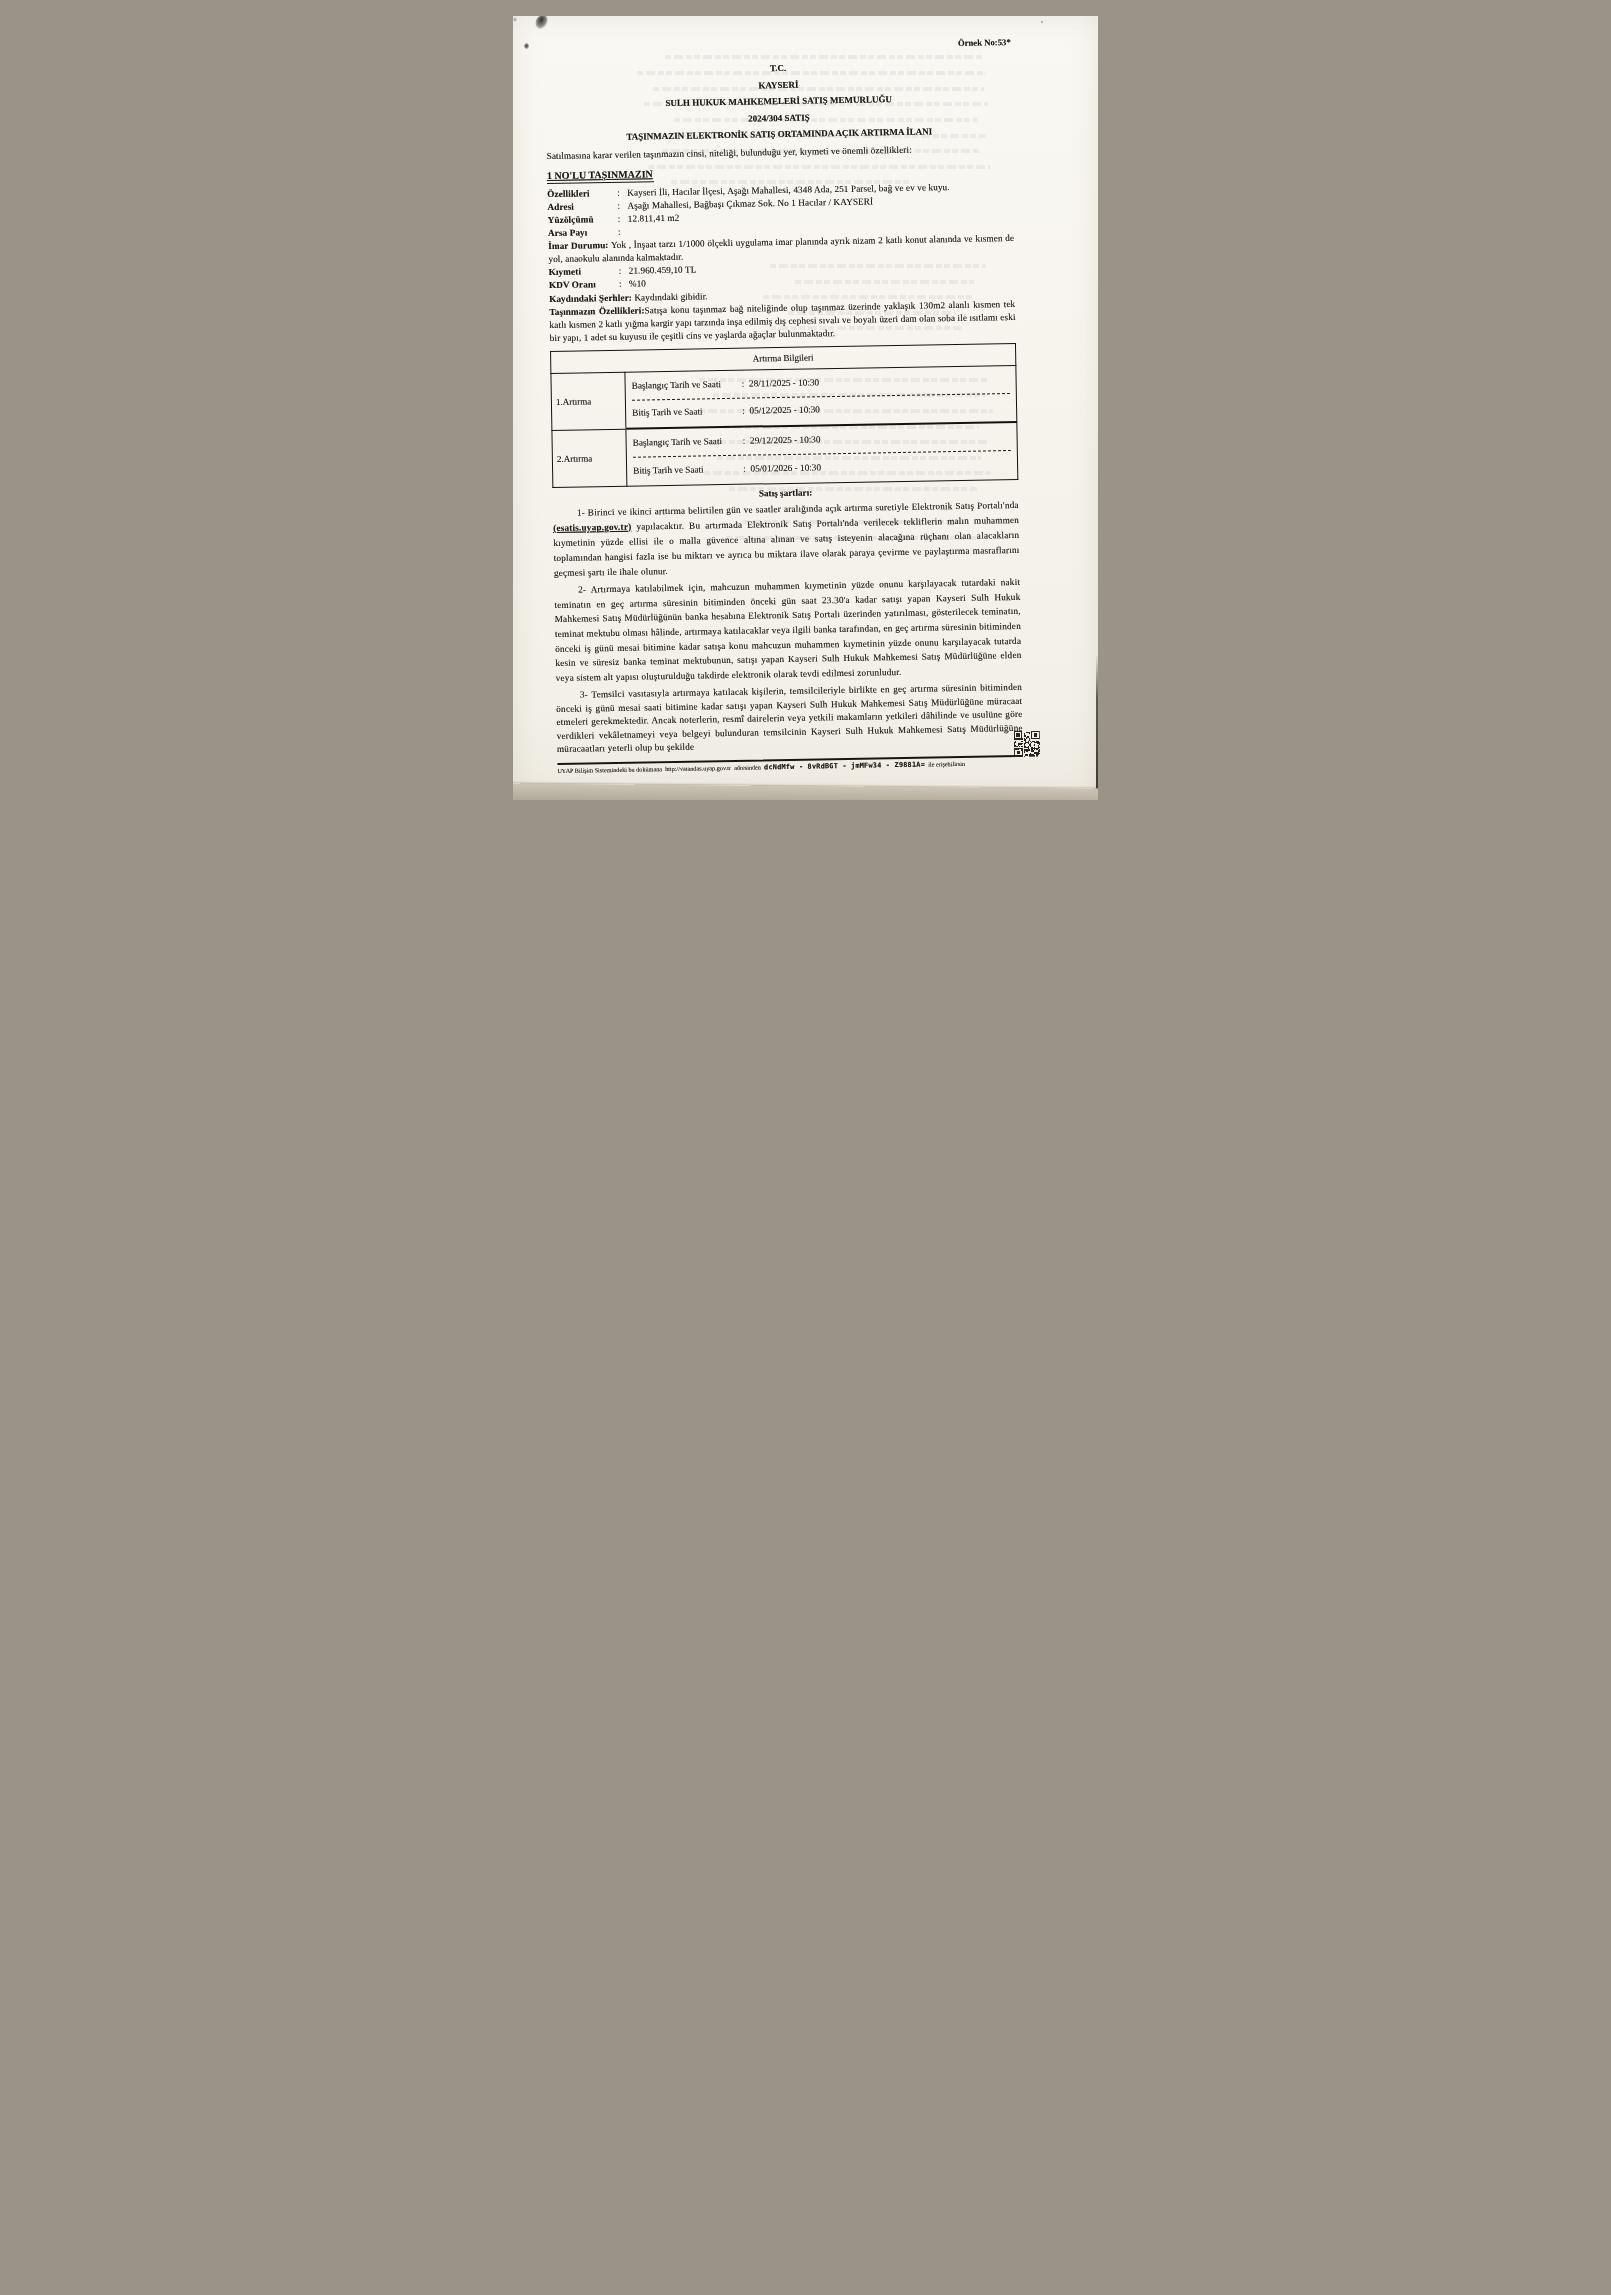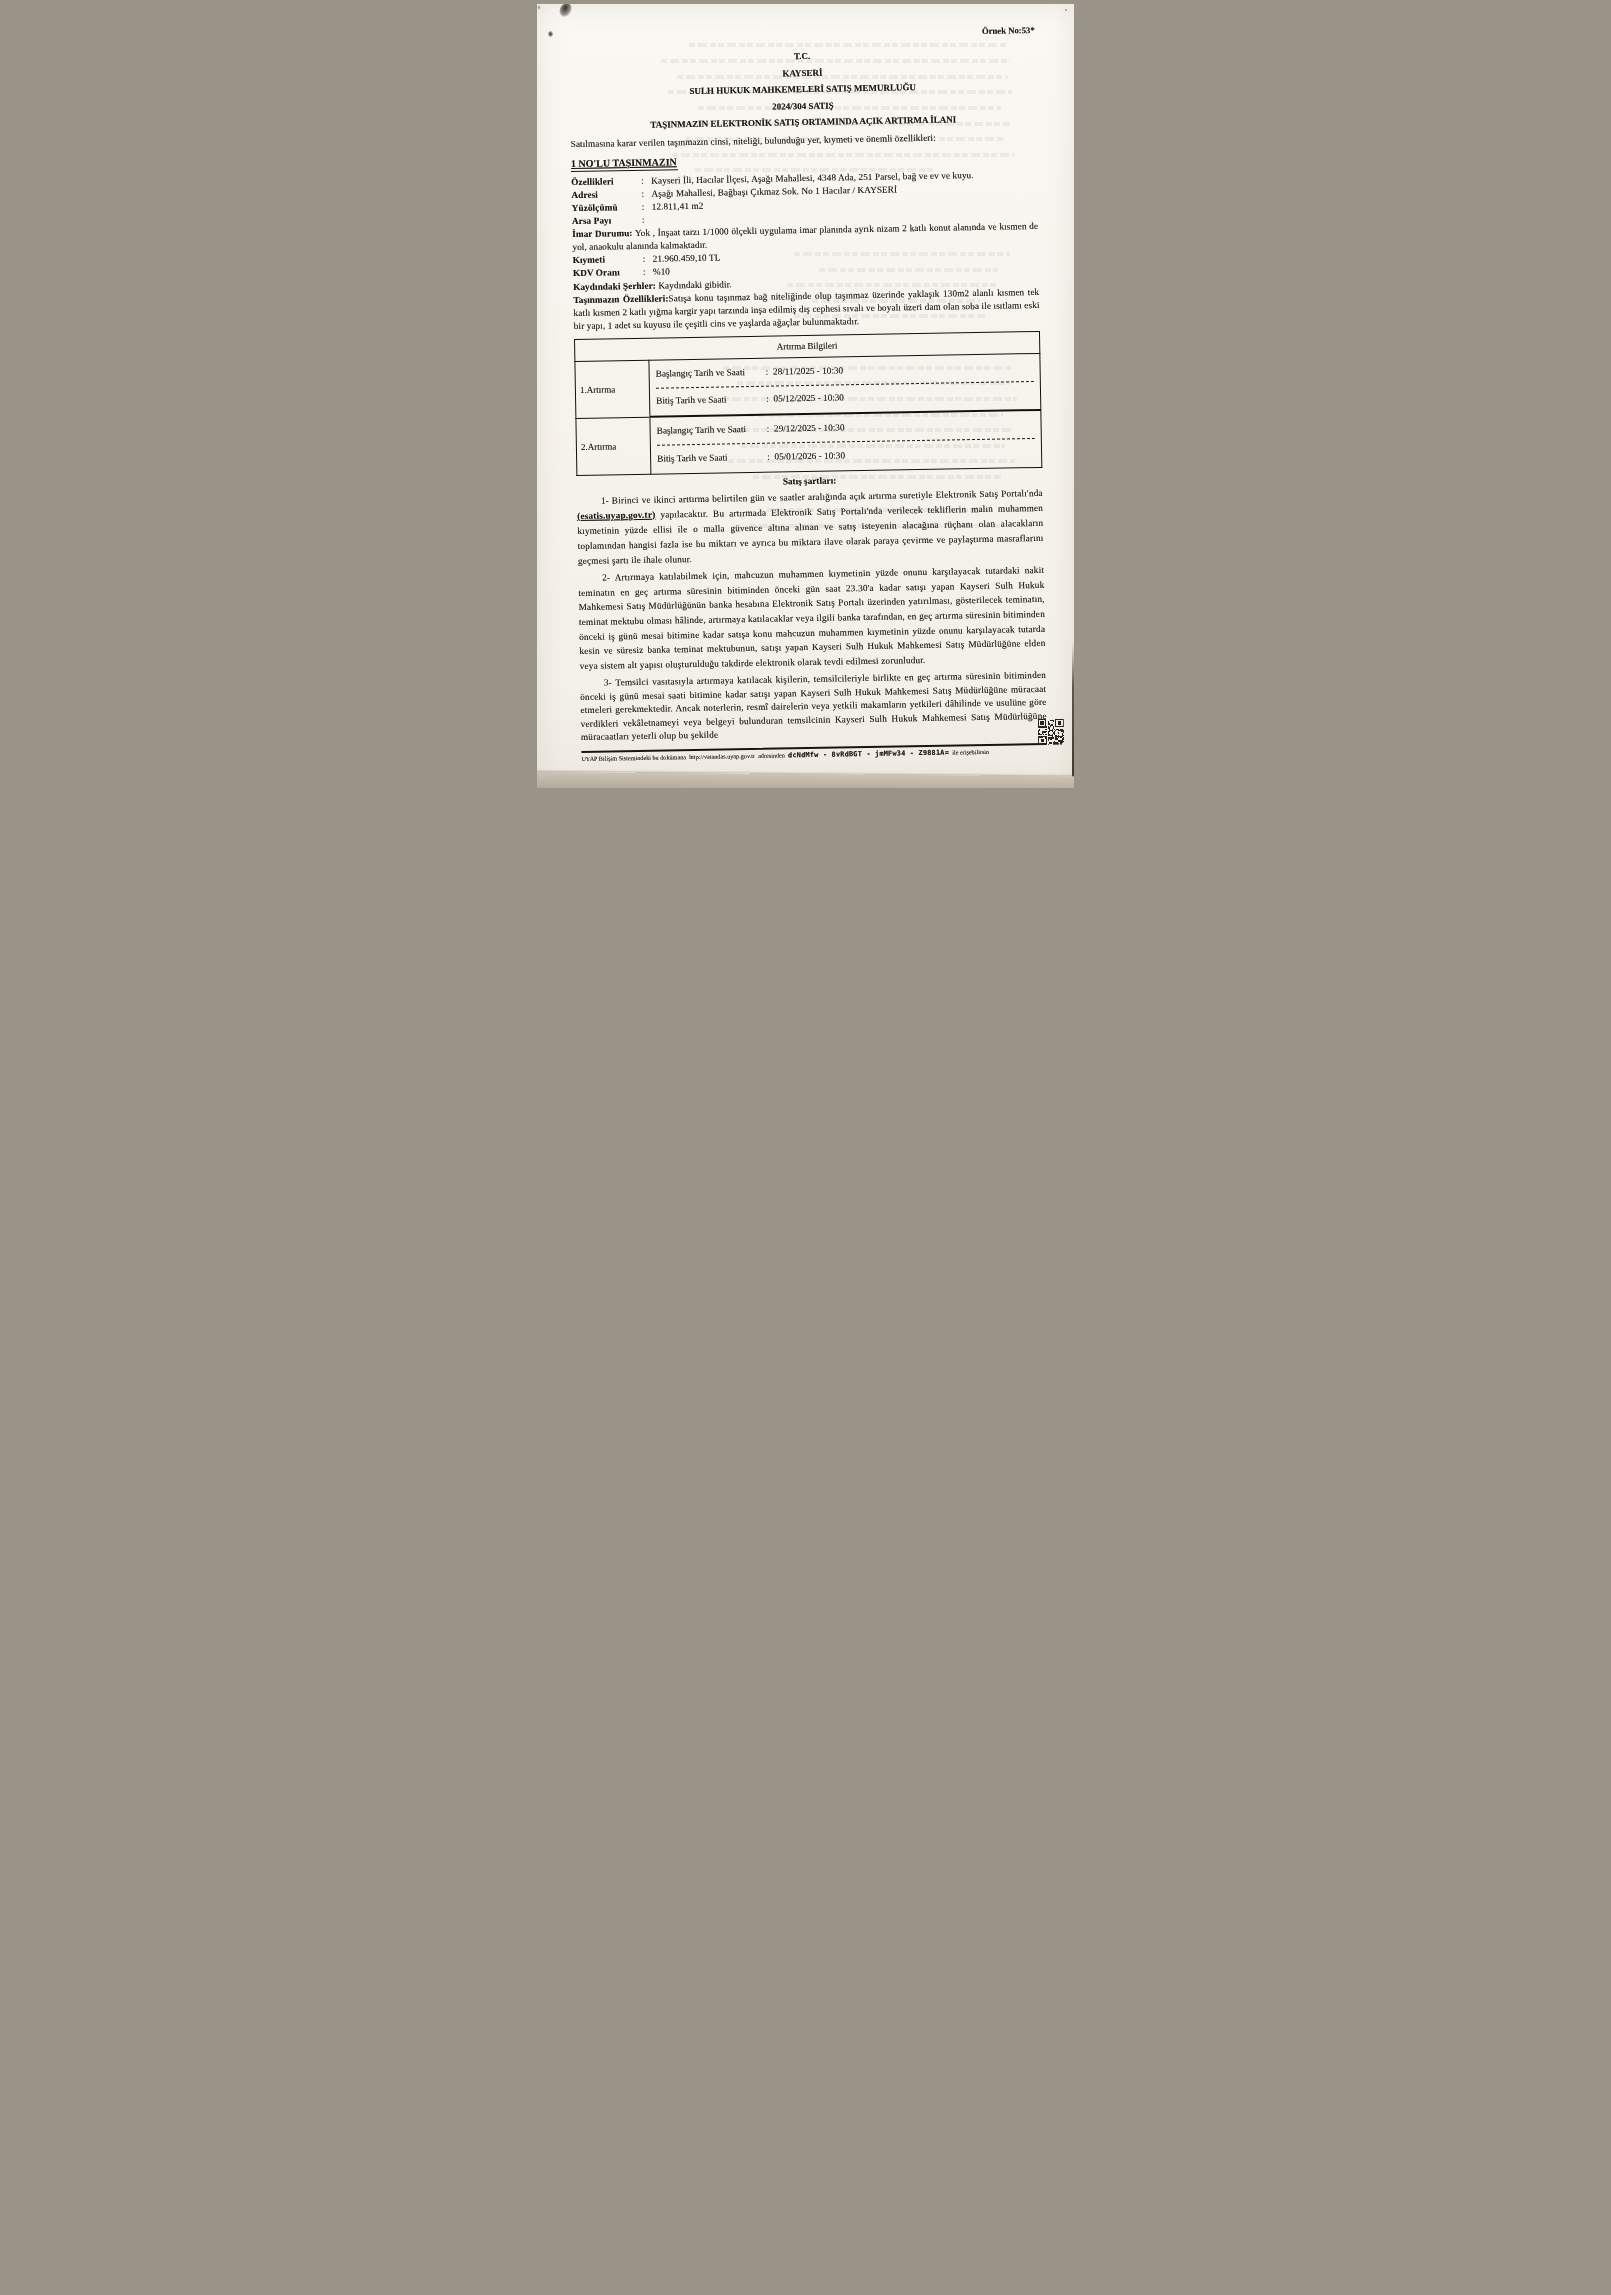--- a/index.html
+++ b/index.html
@@ -1,17 +1,17 @@
 <!DOCTYPE html>
 <html style="font-size:7.3px"><head>
 <meta charset="utf-8">
 <style>
   html,body { margin:0; padding:0; background:#9a9488; }
   .scan {
-    position:relative; width:537px; height:784px; margin:4px auto;
+    position:relative; width:585px; height:784px; margin:16px auto;
     background: linear-gradient(180deg,#faf8f3 0%, #f7f4ee 45%, #f3f0e8 88%, #eeeae1 100%);
     overflow:hidden;
     font-family:"Liberation Serif","DejaVu Serif",serif;
     box-shadow: inset 0 0 27.5px rgba(120,110,90,.14);
   }
   
   .bottom-strip { position:absolute; left:-6.4px; right:-6.4px; bottom:-8.3px; height:22px;
     background:linear-gradient(180deg,#ccc5b5,#a8a191); transform:rotate(0.5deg);
     box-shadow:0 -0.9px 1.8px rgba(125,117,100,.45); }
   .edge-shadow { position:absolute; right:0; top:638px; width:2.3px; height:147px;

